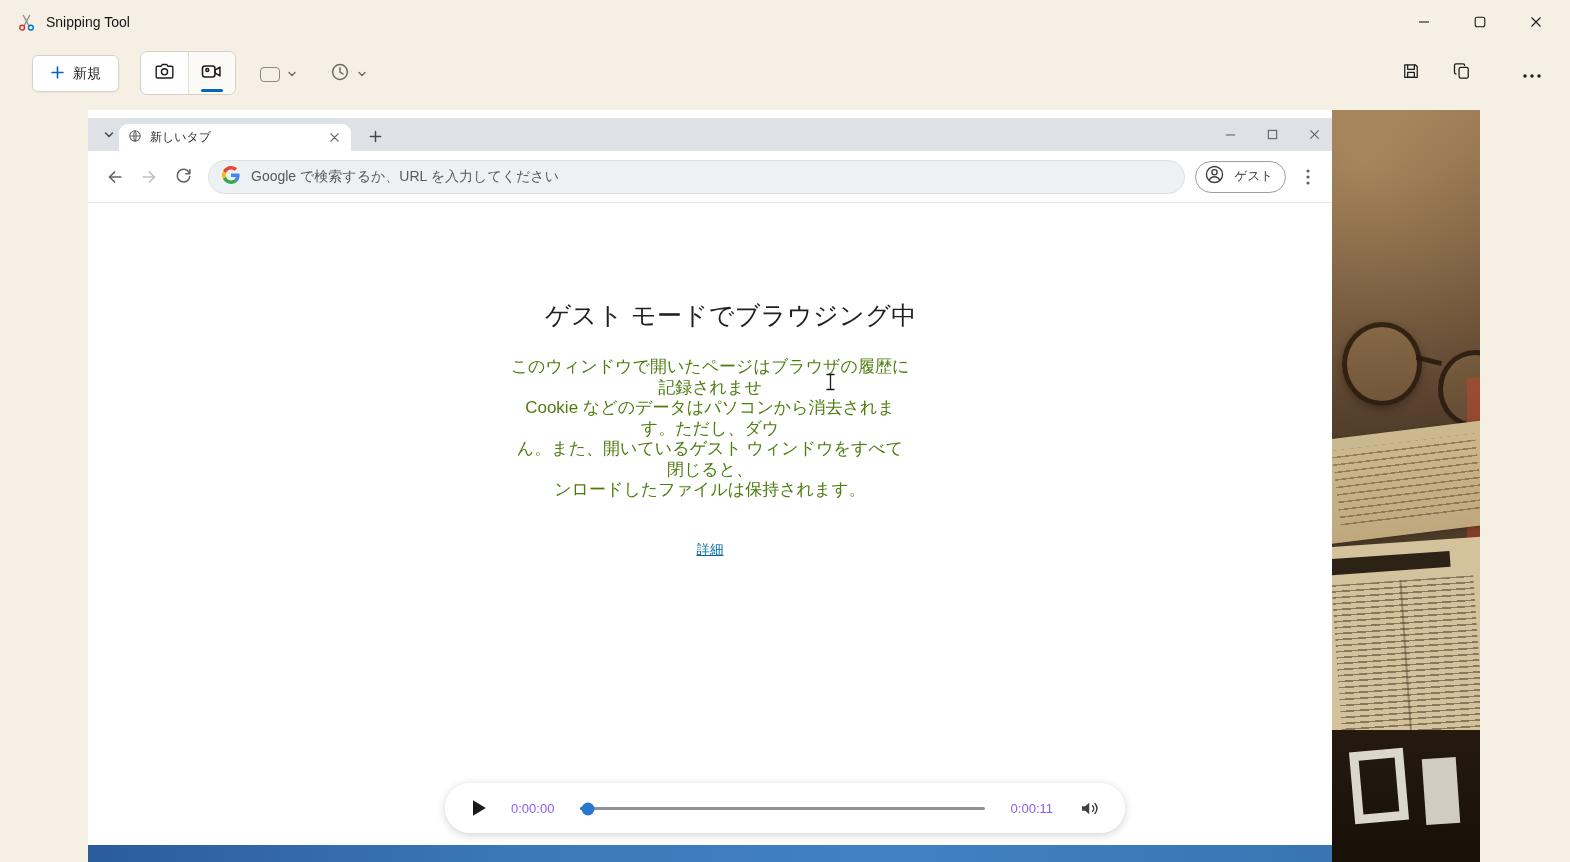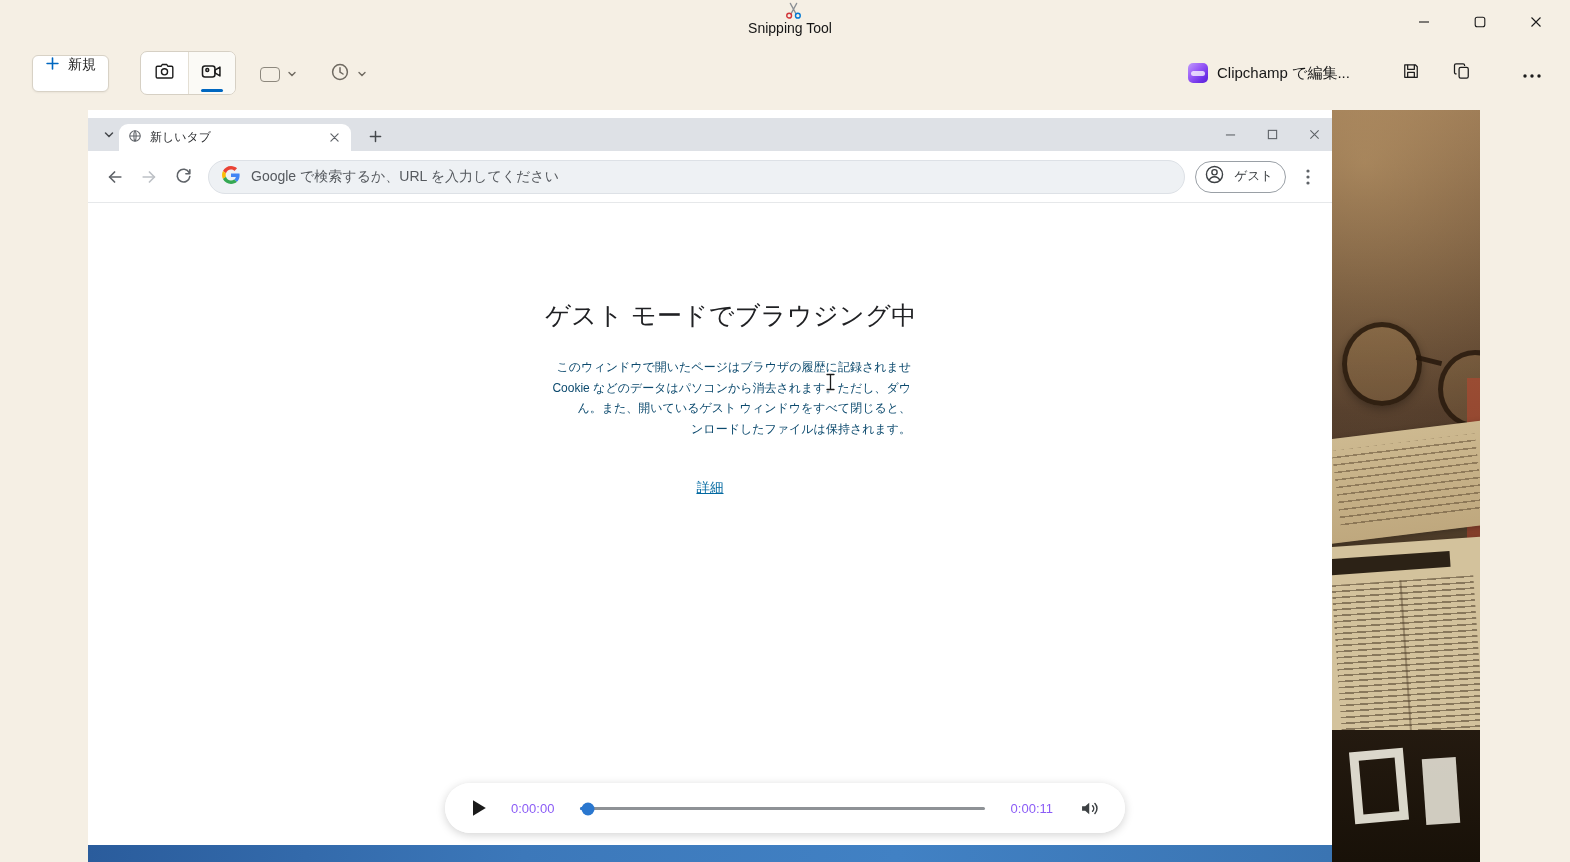--- a/index.html
+++ b/index.html
@@ -5,30 +5,30 @@
   * { margin:0; padding:0; box-sizing:border-box; }
   html,body { width:1570px; height:862px; overflow:hidden; }
   body {
     position:relative;
     background:#f5efe4;
     font-family:"Liberation Sans","DejaVu Sans",sans-serif;
     color:#1b1b1b;
   }
 
   
-  .titlebar{position:absolute;top:0;left:0;right:0;height:44px;display:flex;align-items:center;flex-direction:column;}
+  .titlebar{position:absolute;top:0;left:0;right:0;height:44px;display:flex;align-items:center;}
   .app-icon{margin-left:16px;width:20px;height:20px;display:flex;align-items:center;justify-content:center;}
   .app-title{margin-left:10px;font-size:14px;color:#141414;}
   .win-controls{position:absolute;right:6px;top:0;height:44px;display:flex;}
   .win-btn{width:56px;height:44px;display:flex;align-items:center;justify-content:center;cursor:default;}
 
   
   .toolbar{position:absolute;top:46px;left:0;right:0;height:54px;}
-  .new-btn{position:absolute;left:32px;top:9px;height:37px;width:77px;background:#fff;
-    border:1px solid #d8d2c6;border-radius:6px;display:flex;align-items:flex-start;justify-content:center;
+  .new-btn{position:absolute;left:32px;top:9px;height:37px;width:87px;background:#fff;
+    border:1px solid #d8d2c6;border-radius:6px;display:flex;align-items:center;justify-content:center;
     gap:8px;font-size:14px;box-shadow:0 1px 2px rgba(0,0,0,.05);}
   .mode-toggle{position:absolute;left:140px;top:5px;height:44px;width:96px;background:#fff;
     border:1px solid #d6d0c4;border-radius:7px;display:flex;overflow:hidden;}
   .mode-cell{flex:1;display:flex;align-items:center;justify-content:center;position:relative;}
   .mode-cell.selected{background:#fbfaf6;border-left:1px solid #e4dfd4;}
   .mode-cell.selected::after{content:"";position:absolute;bottom:2px;left:12px;right:12px;height:3px;
     border-radius:2px;background:#0067c0;}
   .tool-drop{position:absolute;top:14px;height:28px;display:flex;align-items:center;gap:7px;color:#6f6a61;}
   .tool-drop.rect-mode{left:260px;}
   .tool-drop.delay-mode{left:330px;}
@@ -70,21 +70,21 @@
     border-radius:17px;display:flex;align-items:center;padding:0 13px;gap:11px;min-width:0;}
   .omnibox-text{font-size:14px;color:#55595e;white-space:nowrap;overflow:hidden;}
   .guest-chip{height:32px;border:1px solid #9aa0a6;border-radius:16px;background:#fff;
     display:flex;align-items:center;gap:10px;padding:0 12px 0 8px;margin-right:8px;}
   .guest-label{font-size:12.5px;color:#3c4043;}
   .kebab-btn{width:28px;height:34px;display:flex;align-items:center;justify-content:center;}
 
   .page{position:relative;height:649px;background:#fff;overflow:hidden;}
   .page-content{position:absolute;top:96px;left:0;width:100%;text-align:center;}
   .guest-heading{font-size:25px;font-weight:400;color:#202124;letter-spacing:.5px;padding-left:42px;}
-  .page-body{width:402px;margin:25px auto 0;text-align:right;font-size:12px;line-height:20.5px;color:#0c4a6e;}
+  .page-body{width:402px;margin:25px auto 0;text-align:center;font-size:17px;line-height:20.5px;color:#4d7c0f;}
   .page-body span{display:block;}
   .details-link{display:inline-block;margin-top:40px;font-size:13.5px;color:#0369a1;
     text-decoration:underline;cursor:pointer;}
   .ibeam{position:absolute;left:737px;top:170px;}
 
   
   .taskbar-strip{position:absolute;left:0;top:735px;width:1244px;height:17px;
     background:linear-gradient(90deg,#2a5c9c 0%,#3c78ba 35%,#4181c4 65%,#3a74b2 100%);}
 
   
@@ -203,24 +203,20 @@
           <path d="M10 5.8V10l3 2" stroke-linecap="round"></path>
       </svg>
     </span>
     <span>
       <svg width="10" height="10" viewBox="0 0 10 10">
           <path d="M2 3.5l3 3 3-3" fill="none" stroke="currentColor" stroke-width="1.4" stroke-linecap="round"></path>
         </svg>
     </span>
   </div>
 
-  <div class="clipchamp-btn">
-    <span class="clipchamp-logo"></span>
-    <span>Clipchamp で編集...</span>
-  </div>
 
   <div class="icon-btn save-btn">
     <span>
       <svg width="20" height="20" viewBox="0 0 24 24" fill="none" stroke="#1c1c1c" stroke-width="1.5" stroke-linejoin="round">
         <path d="M4.5 4.5h12.6l2.4 2.4v12.6h-15z"></path>
         <path d="M8 4.5V10h8V4.5"></path>
         <rect x="8" y="13.5" width="8" height="6"></rect>
       </svg>
     </span>
   </div>

